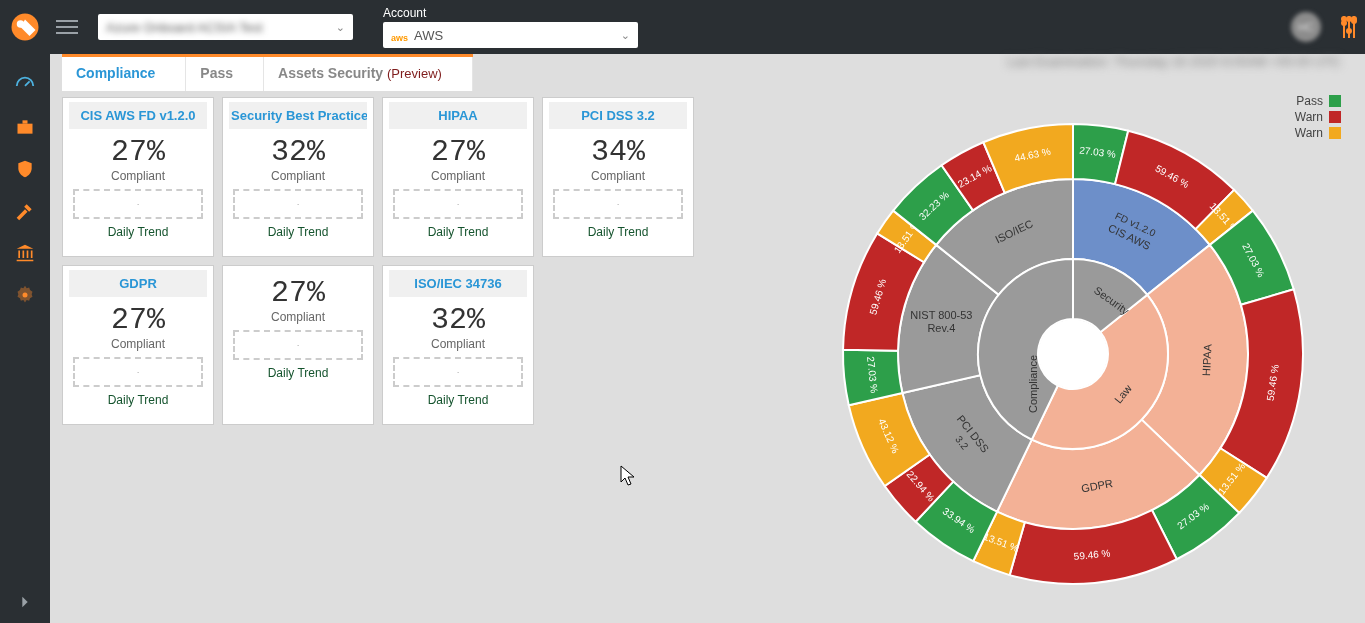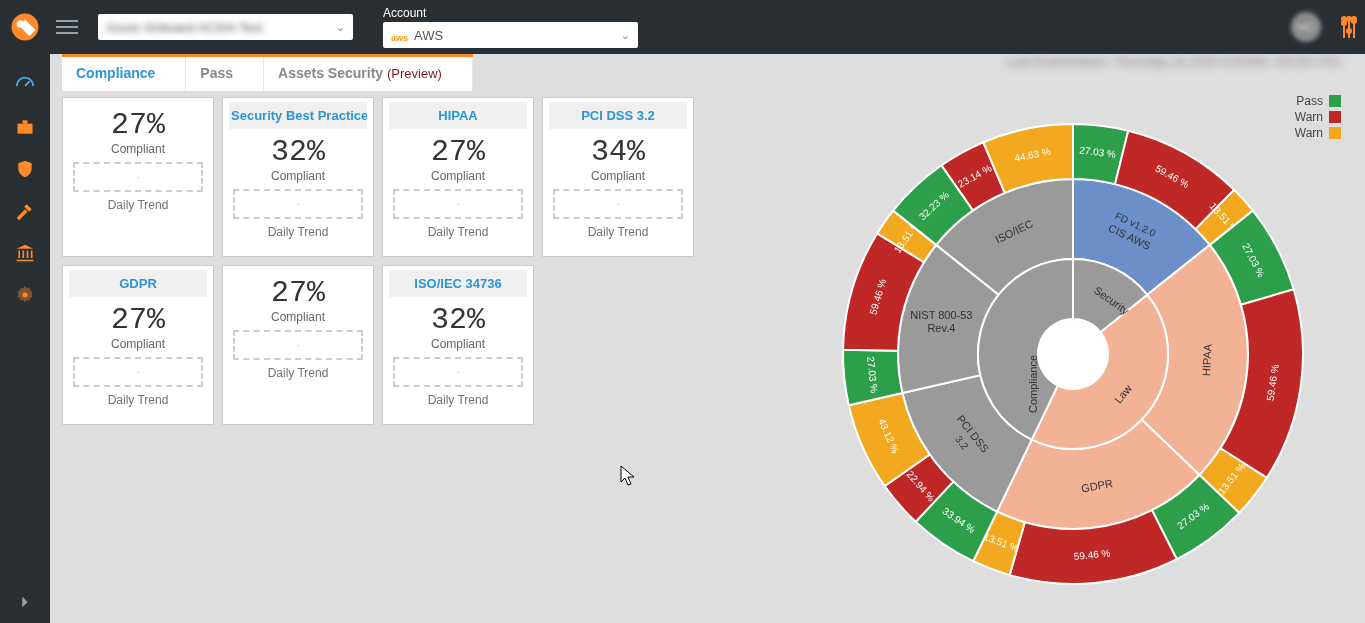--- a/index.html
+++ b/index.html
@@ -39,21 +39,21 @@
 .tab { padding:8px 30px 10px 14px; background:#fff; font-size:14px; font-weight:600; color:#888; cursor:pointer; border-right:1px solid #e5e5e5;}
 .tab.active { color:#2a96d6; }
 .tab .preview { color:#7f1d1d; font-weight:400; font-size:13px;}
 .cards { display:flex; flex-wrap:wrap; gap:8px; margin-top:6px; }
 
 .card { width:152px; height:160px; background:#fff; border:1px solid #ccc; display:flex; flex-direction:column; align-items:center; padding:4px 6px 8px; cursor:pointer; }
 .card-title { background:#f0f0f0; width:100%; text-align:center; padding:6px 2px; font-size:13px; color:#2a96d6; font-weight:600; white-space:nowrap; overflow:hidden; }
 .card-pct { font-size:30px; color:#333; margin-top:6px;font-family:Liberation Mono, monospace; }
 .card-sub { font-size:12px; color:#666; margin-bottom:6px;}
 .spark-box { width:130px; height:30px; border:2px dashed #ccc; margin-bottom:6px; display:flex; align-items:center; justify-content:center; color:#999; font-size:8px;}
-.card-trend { font-size:12px; color:#737373; }
+.card-trend { font-size:12px; color:#14532d; }
 
 
 .rightpanel { width:580px; position:relative; }
 .topinfo { position:absolute; top:0; right:12px; font-size:13px; color:#777; filter: blur(4px); }
 .legend { position:absolute; top:40px; right:12px; font-size:12px; color:#444; }
 .legend-row { display:flex; align-items:center; justify-content:flex-end; gap:6px; margin-bottom:2px; }
 .swatch { width:12px; height:12px; }
 .sw-pass{background:#2d9f4a;} .sw-fail{background:#c02727;} .sw-warn{background:#f2a91f;}
 
 .sunburst { position:absolute; left:40px; top:40px; width:520px; height:520px; }
@@ -151,20 +151,21 @@
       <div class="tab active">Compliance</div>
       <div class="tab">Pass</div>
       <div class="tab">
         <span>Assets Security</span>
         <span class="preview">(Preview)</span>
       </div>
     </div>
 
     <div class="cards" id="cards-container">
         <div class="card">
+    <div class="card-title">CIS AWS FD v1.2.0</div>
     <div class="card-pct">27%</div>
     <div class="card-sub">Compliant</div>
     <div class="spark-box">·</div>
     <div class="card-trend">Daily Trend</div>
         </div>
         <div class="card">
     <div class="card-title">Security Best Practices</div>
     <div class="card-pct">32%</div>
     <div class="card-sub">Compliant</div>
     <div class="spark-box">·</div>

